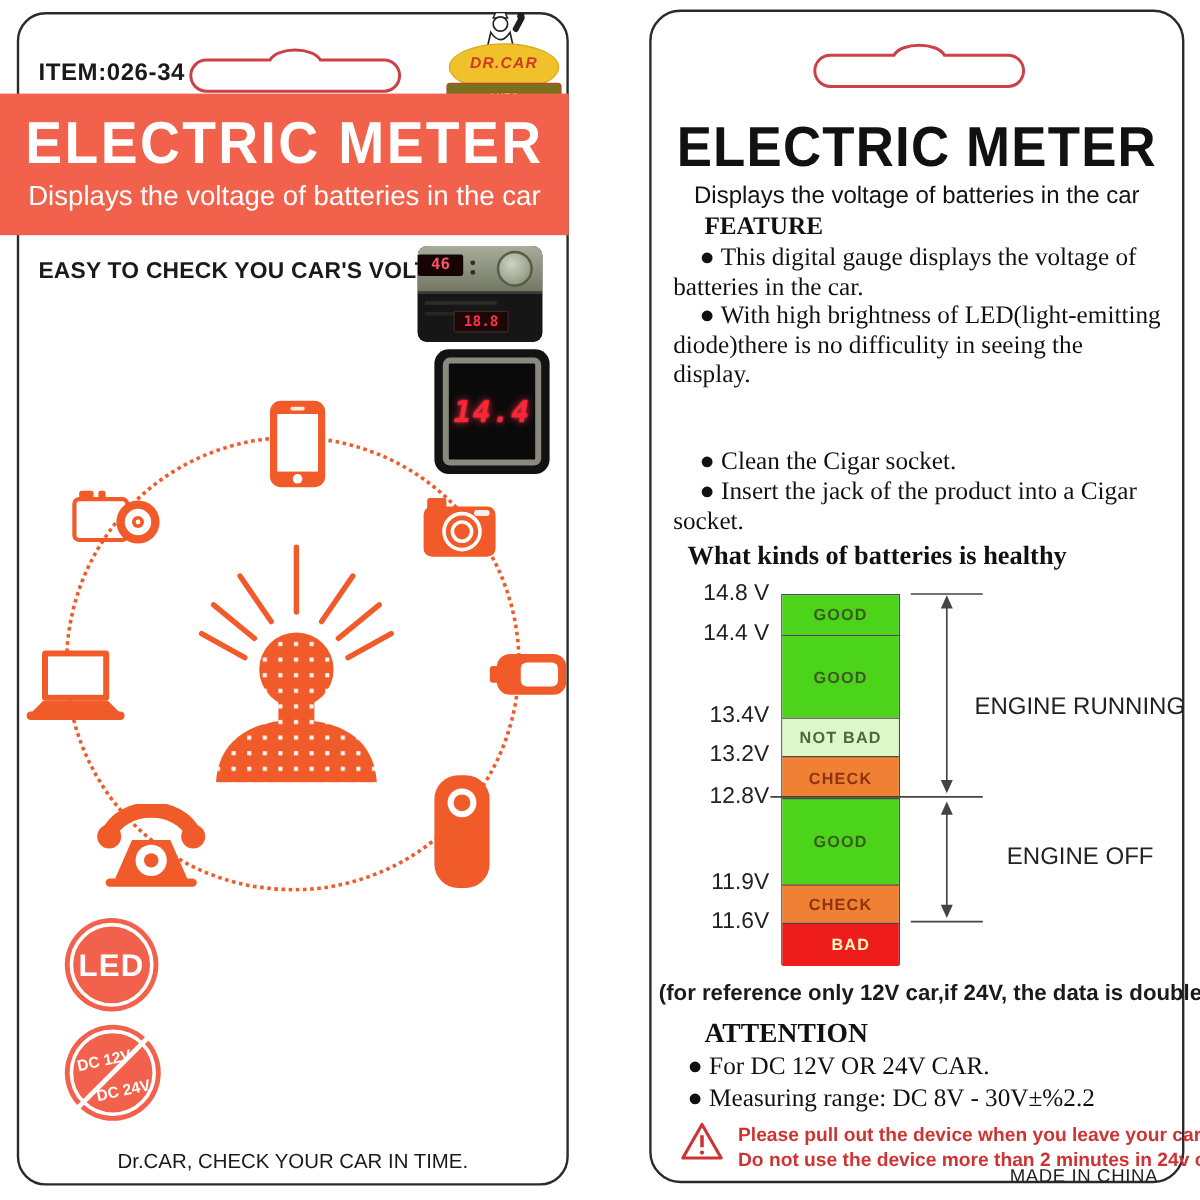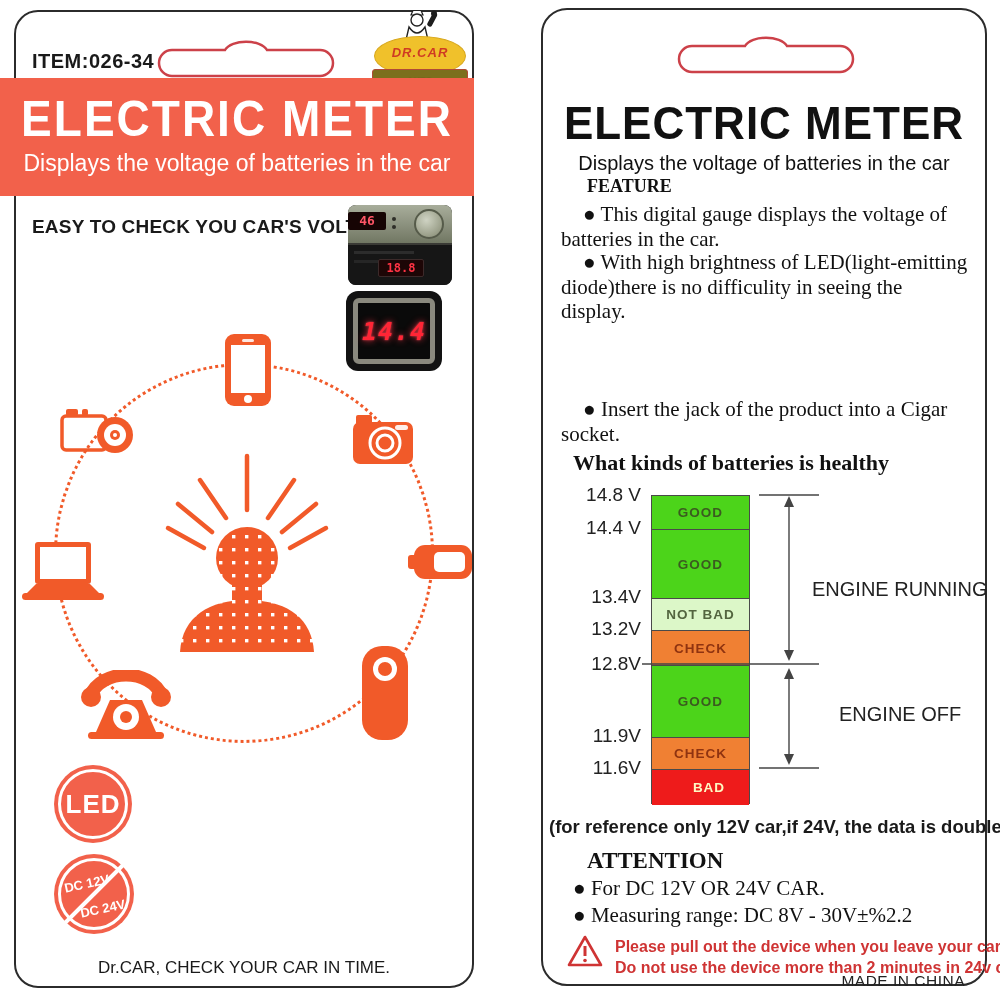--- a/index.html
+++ b/index.html
@@ -45,21 +45,21 @@
     color:#ff5566;font:bold 13px "DejaVu Sans Mono",monospace;text-align:center;line-height:18px;
     border-radius:2px;}
   #photo1 .dots{position:absolute;left:44px;top:12px;width:4px;height:4px;border-radius:50%;
     background:#2e2e28;box-shadow:0 8px 0 #2e2e28;}
   #photo1 .bottom{height:40px;background:#161616;position:relative;}
   #photo1 .groove{position:absolute;left:6px;top:6px;width:60px;height:3px;background:#2c2c2c;
     box-shadow:0 9px 0 #262626;}
   #photo1 .d188{position:absolute;left:30px;top:14px;width:46px;height:18px;background:#1d0606;
     border:1px solid #3c2a2a;color:#ff3344;font:bold 12px "DejaVu Sans Mono",monospace;
     text-align:center;line-height:16px;border-radius:2px;}
-  #photo2{left:330px;top:279px;width:96px;height:80px;border-radius:12px;background:#121212;
+  #photo2{left:346px;top:279px;width:96px;height:104px;border-radius:12px;background:#121212;
     padding:7px;}
   #photo2 .bezel{width:100%;height:100%;border:5px solid #8a897e;border-radius:6px;
     background:#0a0a0a;display:flex;align-items:center;justify-content:center;}
   #photo2 .digits{font:bold italic 25px "DejaVu Sans Mono",monospace;color:#ff2535;
     text-shadow:0 0 7px rgba(255,50,70,.9),0 0 2px rgba(255,80,90,.9);letter-spacing:1px;}
 
   
   #dotted-circle{left:38px;top:351px;width:380px;height:380px;border:3px dotted var(--accent);
     border-radius:50%;}
   .icon{position:absolute;}
@@ -77,21 +77,21 @@
   #dc-badge .t2{position:absolute;left:26px;top:47px;color:#fff;font-size:13px;font-weight:bold;
     transform:rotate(-12deg);}
   .footer-line{left:0;top:946px;width:100%;text-align:center;font-size:17px;font-weight:normal;}
 
   
   #right-card .title{position:absolute;left:0;top:88px;width:100%;text-align:center;
     font-size:44px;font-weight:800;letter-spacing:1px;color:#111;transform:scaleY(1.07);
     white-space:nowrap;}
   #right-card .subtitle{position:absolute;left:0;top:142px;width:100%;text-align:center;
     font-size:20px;font-weight:500;color:#111;white-space:nowrap;}
-  .serif-h{font-family:"Liberation Serif",serif;font-weight:bold;font-size:18px;color:#111;}
+  .serif-h{font-family:"Liberation Serif",serif;font-weight:bold;font-size:21px;color:#111;}
   .serif-p{font-family:"Liberation Serif",serif;font-size:21px;color:#111;line-height:1.17;
     margin-left:18px;text-indent:22px;width:408px;}
   #feature-h{position:absolute;left:44px;top:166px;}
   #feature-p1{position:absolute;left:0;top:192px;}
   #feature-p2{position:absolute;left:0;top:240px;}
   #install-h{position:absolute;left:44px;top:336px;}
   #install-p1{position:absolute;left:0;top:362px;}
   #install-p2{position:absolute;left:0;top:387px;}
   #chart-h{position:absolute;left:30px;top:440px;font-size:22px;}
 
@@ -270,20 +270,21 @@
     <path d="M15,12 H68 C74,1 104,1 110,12 H163 A13,13 0 0 1 163,38 H15 A13,13 0 0 1 15,12 Z" fill="none" stroke="var(--tab)" stroke-width="2.5"></path>
   </svg>
 
   <div class="title">ELECTRIC METER</div>
   <div class="subtitle">Displays the voltage of batteries in the car</div>
 
   <div id="feature-h" class="serif-h">FEATURE</div>
   <p id="feature-p1" class="serif-p">● This digital gauge displays the voltage of batteries in the car.</p>
   <p id="feature-p2" class="serif-p">● With high brightness of  LED(light-emitting diode)there is no difficulity in seeing the display.</p>
 
+  <p id="install-p1" class="serif-p">● Clean the Cigar socket.</p>
   <p id="install-p2" class="serif-p">● Insert the jack of the product into  a Cigar socket.</p>
 
   <div id="chart-h" class="serif-h">What kinds of  batteries is healthy</div>
 
   <div id="chart">
     <div class="tick" style="top:-3px">14.8 V</div>
     <div class="tick" style="top:30px">14.4 V</div>
     <div class="tick" style="top:99px">13.4V</div>
     <div class="tick" style="top:131px">13.2V</div>
     <div class="tick" style="top:166px">12.8V</div>

